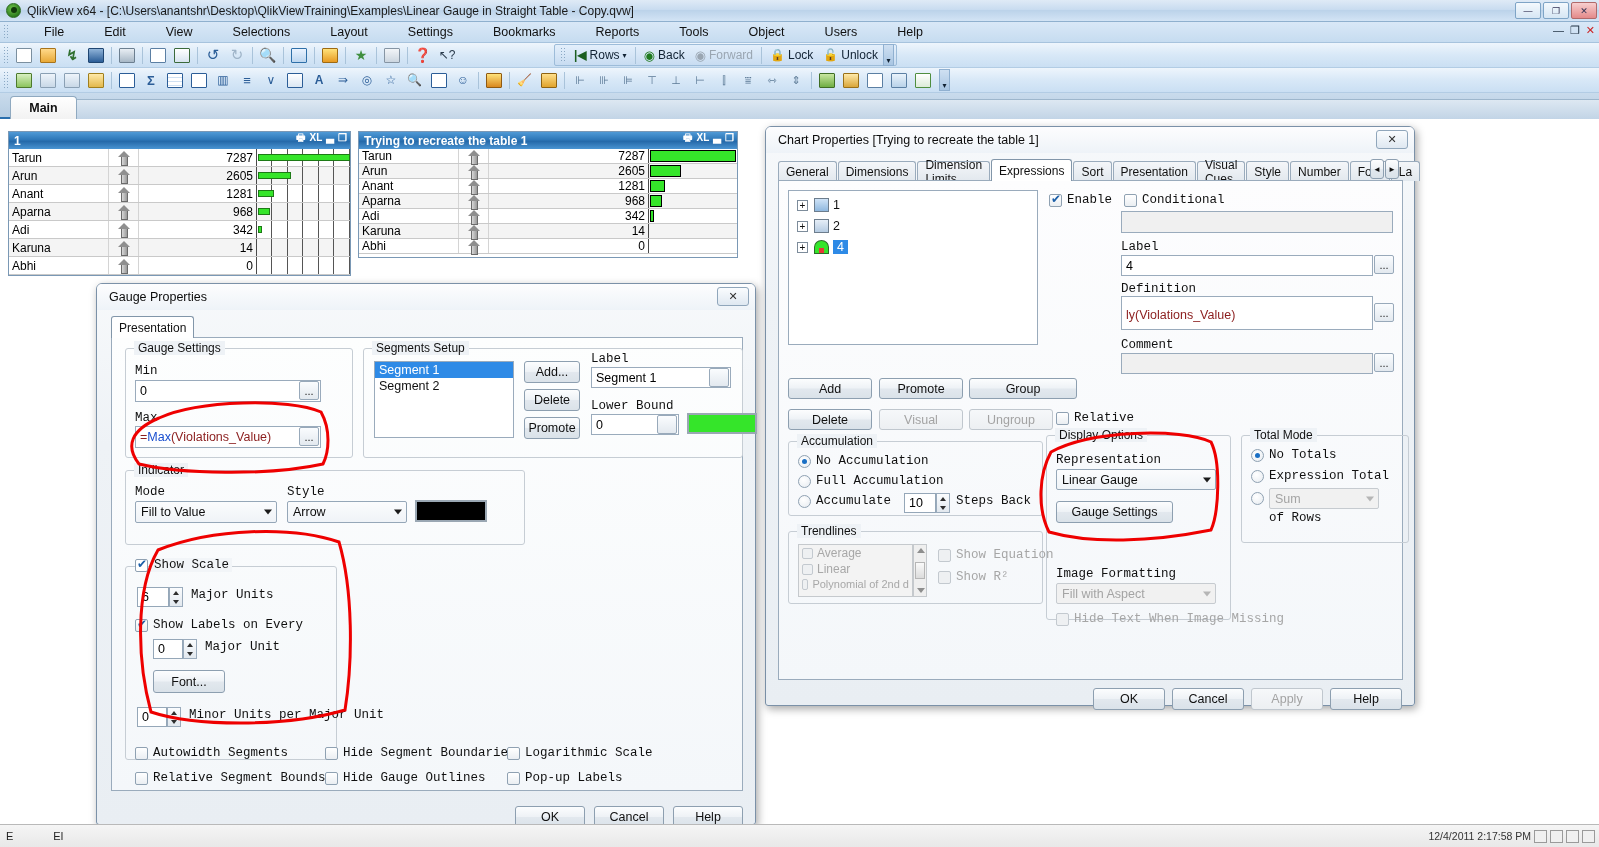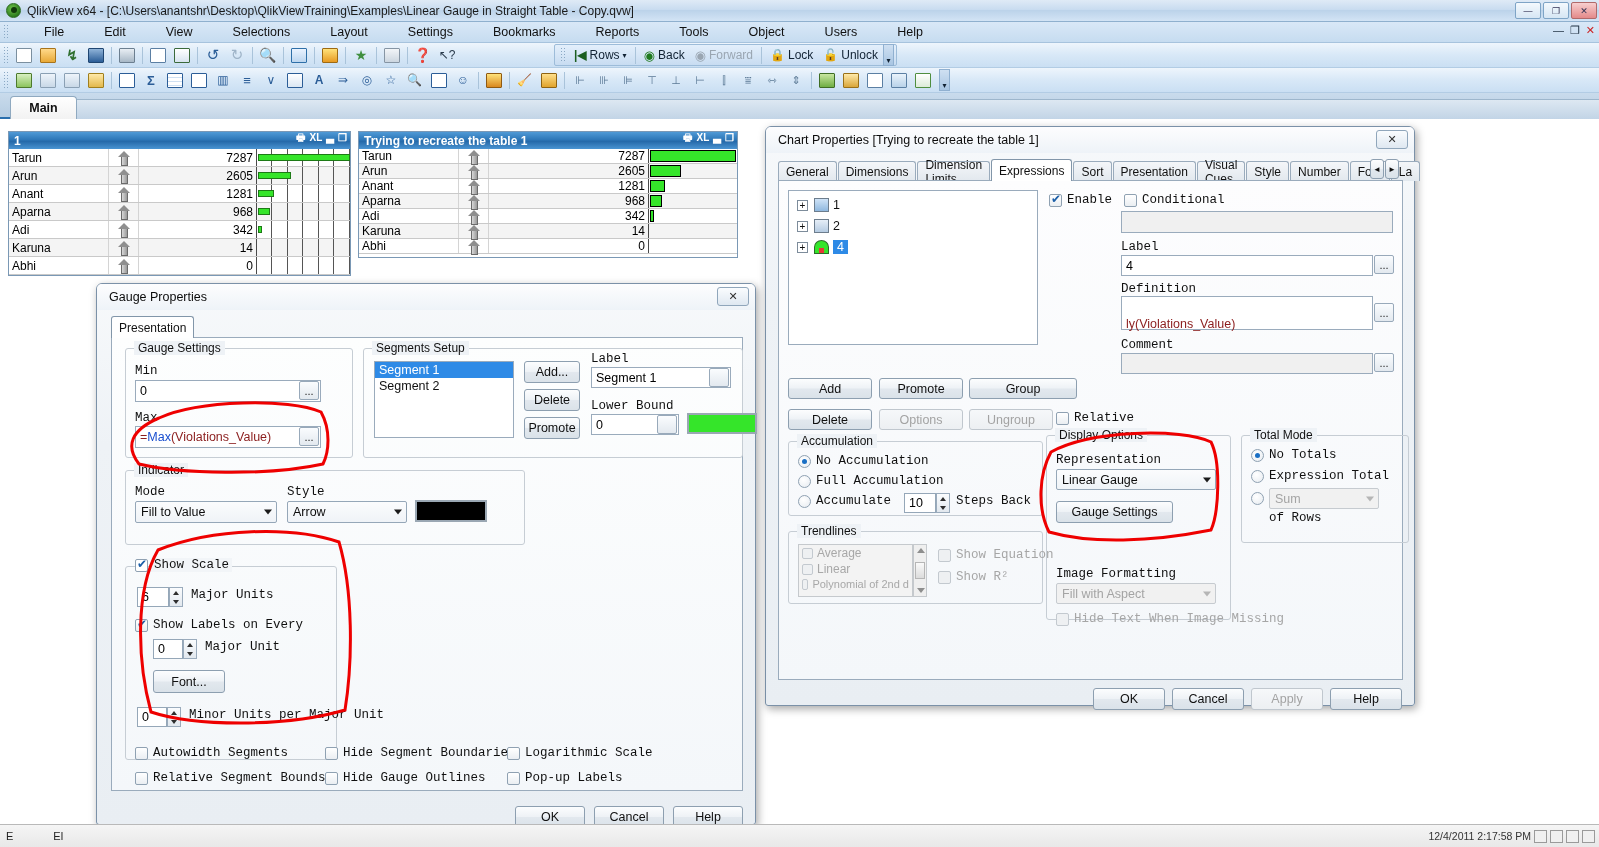--- a/index.html
+++ b/index.html
@@ -746,34 +746,34 @@
       <div class="ctxt" style="left:301px;top:40px;">Enable</div>
       <div class="cb" style="left:358px;top:41px;"></div>
       <div class="ctxt" style="left:376px;top:40px;">Conditional</div>
       <div class="fld ro" style="left:355px;top:58px;width:272px;height:22px;"></div>
 
       <div class="ctxt" style="left:355px;top:87px;">Label</div>
       <div class="fld" style="left:355px;top:102px;width:252px;height:21px;">4</div>
       <div class="dots" style="left:608px;top:102px;">...</div>
 
       <div class="ctxt" style="left:355px;top:129px;">Definition</div>
-      <div class="fld" style="left:355px;top:143px;width:252px;height:34px;align-items:flex-start;padding-top:20px;">
+      <div class="fld" style="left:355px;top:143px;width:252px;height:34px;align-items:flex-start;padding-top:11px;">
         <span style="color:#8b1d1d">ly(Violations_Value)</span>
       </div>
       <div class="dots" style="left:608px;top:150px;">...</div>
 
       <div class="ctxt" style="left:355px;top:185px;">Comment</div>
       <div class="fld ro" style="left:355px;top:200px;width:252px;height:21px;"></div>
       <div class="dots" style="left:608px;top:200px;">...</div>
 
       <div class="btn" style="left:22px;top:225px;width:84px;height:21px">Add</div>
       <div class="btn" style="left:113px;top:225px;width:84px;height:21px">Promote</div>
       <div class="btn" style="left:203px;top:225px;width:108px;height:21px">Group</div>
       <div class="btn" style="left:22px;top:256px;width:84px;height:21px">Delete</div>
-      <div class="btn dis" style="left:113px;top:256px;width:84px;height:21px">Options</div>
+      <div class="btn dis" style="left:113px;top:256px;width:84px;height:21px">Visual</div>
       <div class="btn dis" style="left:203px;top:256px;width:84px;height:21px">Ungroup</div>
 
       <div class="cb" style="left:290px;top:259px;"></div>
       <div class="ctxt" style="left:308px;top:258px;">Relative</div>
 
       <div class="grp" style="left:22px;top:288px;width:255px;height:75px;">
         <span class="lbl">Accumulation</span>
       </div>
       <div class="rb on" style="left:32px;top:302px;"></div>
       <div class="ctxt" style="left:50px;top:301px;">No Accumulation</div>

